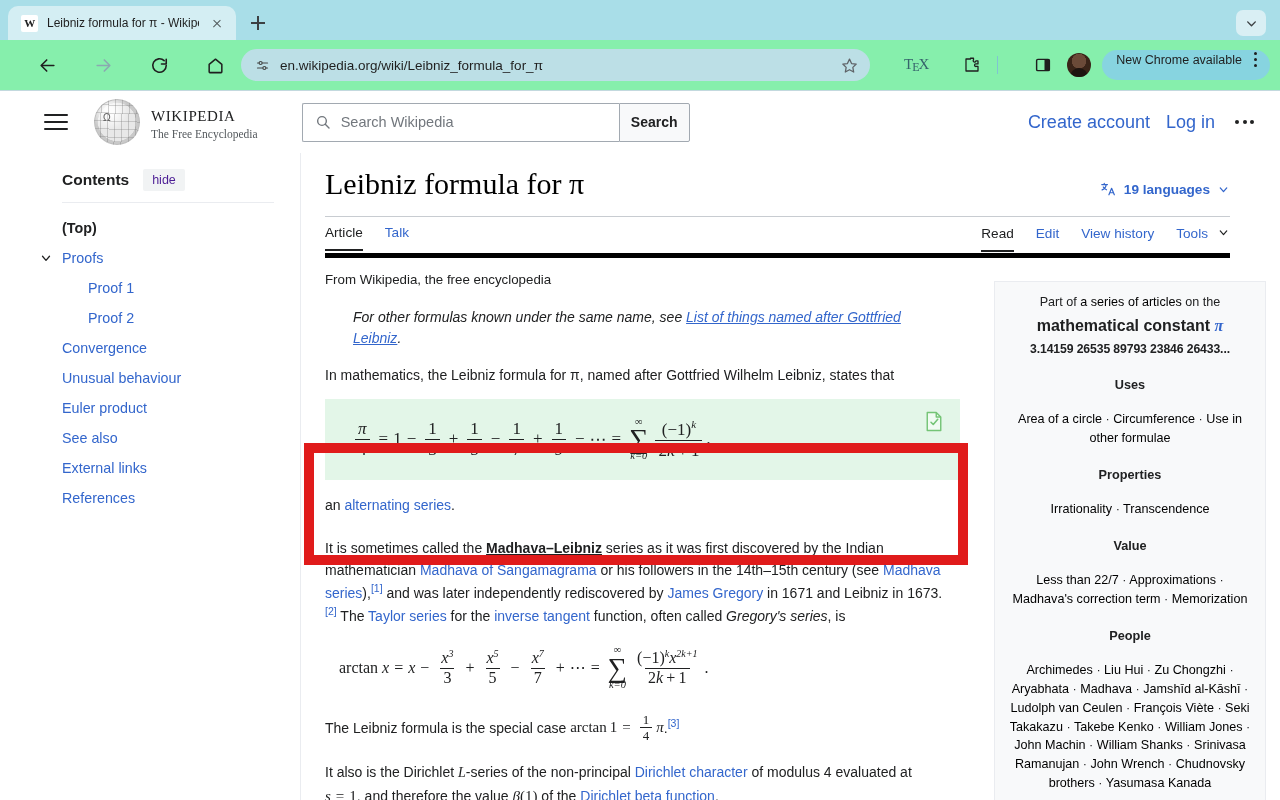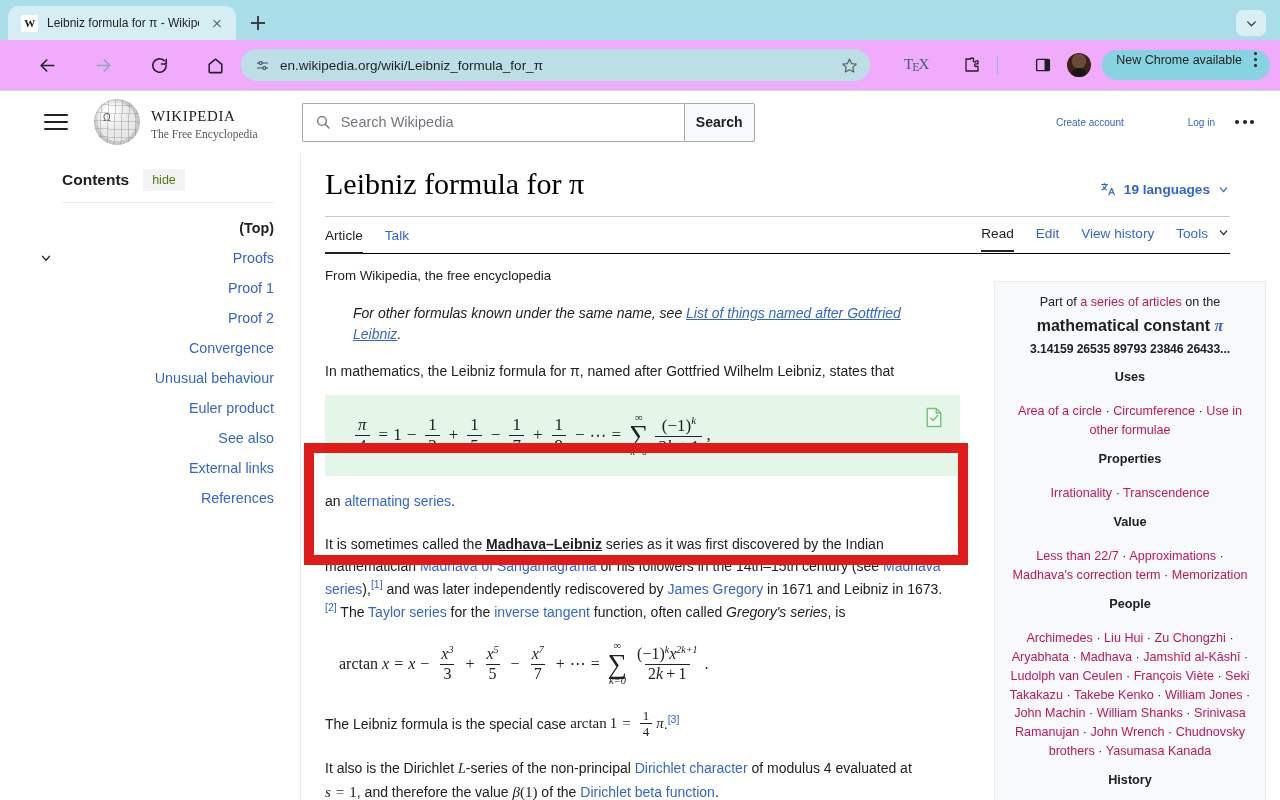--- a/index.html
+++ b/index.html
@@ -60,21 +60,21 @@
   .newtab::before { left: 7px; top: 13.2px; width: 14px; height: 1.6px; }
   .newtab::after { left: 13.2px; top: 7px; width: 1.6px; height: 14px; }
   .tabstrip-spacer { flex: 1; }
   .chev-btn {
     width: 30px; height: 26px; margin: 0 14px 4px 0;
     background: #d9eff4; border-radius: 7px;
     display: flex; align-items: center; justify-content: center;
   }
 
   .toolbar {
-    height: 50px; background: #f0abfc;
+    height: 50px; background: #86efac;
     display: flex; align-items: center; padding: 0 10px;
     gap: 2px;
   }
   .tb-icon {
     width: 34px; height: 34px; flex: none;
     display: flex; align-items: center; justify-content: center;
     border-radius: 50%;
     margin-left: 20px;
   }
   .omnibox {
@@ -151,50 +151,50 @@
   }
   .wordmark { font-family: "Liberation Serif", serif; line-height: 1; }
   .wordmark .wm1 {
     font-size: 22px; letter-spacing: .6px; color: #202122;
     font-variant: small-caps; text-transform: lowercase;
   }
   .wordmark .wm1::first-letter { font-size: 22px; }
   .wordmark .wm2 { font-size: 11.5px; color: #54595d; margin-top: 4px; }
 
   .searchbox {
-    margin-left: 44px; width: 453px; height: 39px;
+    margin-left: 44px; width: 388px; height: 39px;
     display: flex; align-items: stretch;
   }
   .search-field {
     flex: 1; border: 1px solid #a2a9b1; border-right: none;
     border-radius: 2px 0 0 2px; background: #fff;
     display: flex; align-items: center; gap: 10px; padding: 0 12px;
   }
   .search-ph { font-size: 14.5px; color: #72777d; }
   .search-btn {
     width: 71px; border: 1px solid #a2a9b1; border-radius: 0 2px 2px 0;
     background: #f8f9fa; display: flex; align-items: center; justify-content: center;
     font-size: 14px; font-weight: 700; color: #202122;
   }
   .header-right {
     margin-left: auto; display: flex; align-items: center; gap: 16px;
   }
-  .hr-link { font-size: 10px; color: #3366cc; margin-left: 48px; }
+  .hr-link { font-size: 18px; color: #3366cc; }
   .hr-dots { display:flex; gap:3.5px; align-items:center; padding: 6px 4px; }
   .hr-dots i { width:4px; height:4px; border-radius:50%; background:#202122; display:block; }
 
   
   .body-wrap { display: flex; height: calc(100% - 62px); }
   .toc {
-    width: 300px; flex: none; padding: 16px 26px 0 62px; text-align: right;
+    width: 300px; flex: none; padding: 16px 26px 0 62px;
   }
   .toc-head { display: flex; align-items: center; gap: 14px; }
   .toc-title { font-size: 15.5px; font-weight: 700; color: #202122; }
   .toc-hide {
-    font-size: 12.5px; color: #4d7c0f; background: #f1f3f4;
+    font-size: 12.5px; color: #4c1d95; background: #f1f3f4;
     border-radius: 2px; padding: 4px 9px;
   }
   .toc-rule { height: 1px; background: #eaecf0; margin: 11px 0 10px 0; }
   .toc-item { font-size: 14.3px; padding: 7px 0; color: #3366cc; position: relative; }
   .toc-item.top { font-weight: 700; color: #202122; }
   .toc-item.sub { padding-left: 26px; }
   .toc-chev {
     position: absolute; left: -23px; top: 50%; transform: translateY(-50%);
     width: 14px; height: 14px;
   }
@@ -212,22 +212,22 @@
     margin: 0; line-height: 1.25; flex: 1;
   }
   .lang-sel {
     display: flex; align-items: center; gap: 7px;
     font-size: 13.6px; font-weight: 700; color: #3366cc;
     padding-bottom: 5px;
   }
   .title-rule { height: 1px; background: #c8ccd1; margin: 13px 0 0 0; }
 
   .tabs-row {
-    display: flex; align-items: flex-end;
-    border-bottom: 1px solid #000000;
+    display: flex; align-items: flex-start;
+    border-bottom: 5px solid #000000;
     padding: 8px 0 0 0; position: relative;
   }
   .ptab {
     font-size: 13.6px; color: #3366cc; padding: 0 0 10px 0;
     margin-right: 22px; position: relative;
   }
   .ptab.active { color: #202122; font-weight: 400; }
   .ptab.active::after {
     content: ""; position: absolute; left: 0; right: 0; bottom: -1px;
     height: 2px; background: #202122;
@@ -292,26 +292,26 @@
 
   
   .infobox {
     position: absolute; right: 14px; top: 128px;
     width: 272px; background: #f8f9fa;
     border: 1px solid #eaecf0;
     padding: 11px 10px 12px 10px;
     text-align: center; font-size: 12.6px; color: #202122;
     line-height: 1.5;
   }
-  .infobox a { color: #be185d; text-decoration: none; }
+  .infobox a { color: #000000; text-decoration: none; }
   .ib-partof { font-size: 12.6px; }
   .ib-title { font-size: 16px; font-weight: 700; margin-top: 2px; }
   .ib-title .pi { font-family: "Liberation Serif", serif; font-style: italic; color: #3366cc; }
   .ib-digits { font-size: 12.2px; font-weight: 700; margin-top: 2px; letter-spacing: -.1px; }
-  .ib-sect { font-weight: 700; font-size: 12.7px; margin-top: 10px; }
+  .ib-sect { font-weight: 700; font-size: 12.7px; margin-top: 18px; }
   .ib-links { margin-top: 15px; }
 </style>
 </head>
 <body>
 
 <div class="browser">
 
   <div class="tabstrip">
     <div class="tab">
       <div class="tab-favicon">W</div>

